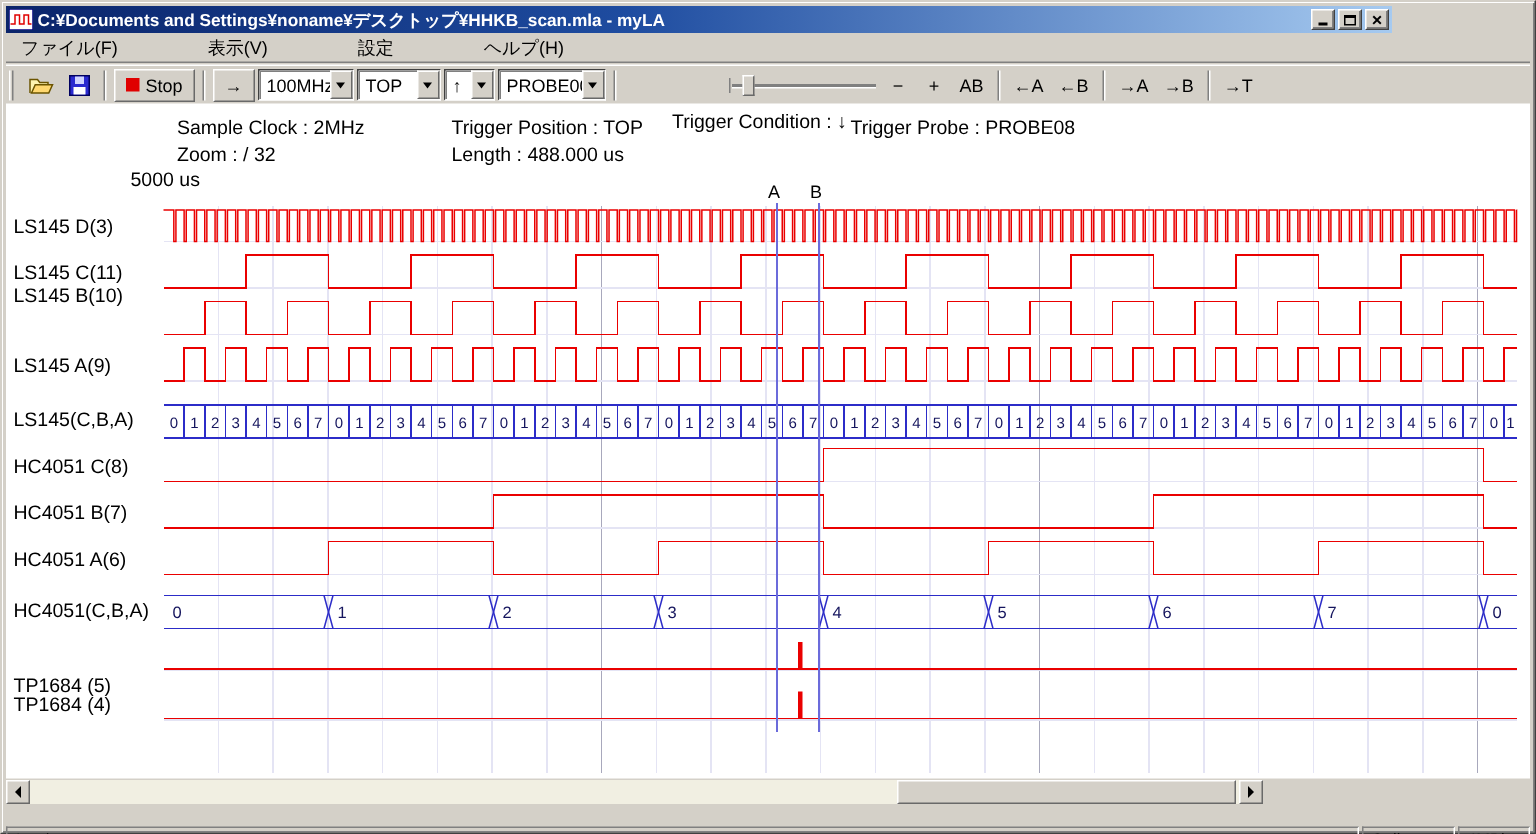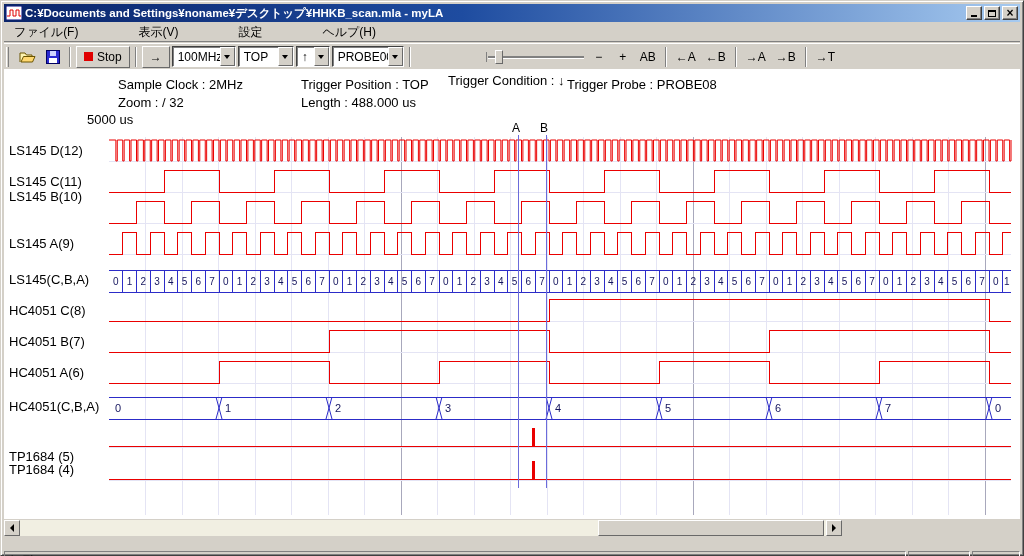--- a/index.html
+++ b/index.html
@@ -5,21 +5,21 @@
   * { box-sizing: border-box; margin: 0; padding: 0; }
   html,body { width:1024px; height:556px; overflow:hidden; background:#d4d0c8; }
   .window {
     position:relative; width:1024px; height:556px; background:#d4d0c8;
     border:1px solid; border-color:#d4d0c8 #404040 #404040 #d4d0c8;
     box-shadow: inset 1px 1px 0 #ffffff, inset -1px -1px 0 #808080;
     font-family:"Liberation Sans","DejaVu Sans",sans-serif; color:#000;
   }
   
   .titlebar {
-    position:absolute; left:3px; top:3px; width:1016px; height:18px;
+    position:absolute; left:3px; top:3px; width:924px; height:18px;
     background:linear-gradient(90deg,#0a246a 0%,#1e4ca0 45%,#a6caf0 100%);
     display:flex; align-items:center; gap:3px; padding:0 2px;
     color:#fff; font-size:11.5px; font-weight:bold;
   }
   .app-icon { width:16px; height:14px; flex:0 0 auto; display:flex; align-items:center; }
   .title-text { flex:1; white-space:nowrap; overflow:hidden; }
   .win-controls { display:flex; gap:2px; flex:0 0 auto; }
   .win-btn {
     width:16px; height:14px; background:#d4d0c8;
     border:1px solid; border-color:#ffffff #404040 #404040 #ffffff;
@@ -400,21 +400,21 @@
       <text x="994" y="411" fill="#15155e" font-size="11px" text-anchor="start">0</text>
       <line x1="108" y1="445" x2="1010" y2="445" stroke="#ea0000" shape-rendering="crispEdges"></line>
       <rect x="531" y="427" width="3" height="18" fill="#ea0000"></rect>
       <line x1="108" y1="478" x2="1010" y2="478" stroke="#ea0000" shape-rendering="crispEdges"></line>
       <rect x="531" y="460" width="3" height="18" fill="#ea0000"></rect>
       <line x1="517" y1="134" x2="517" y2="487" stroke="#6b6bdb" shape-rendering="crispEdges"></line>
       <line x1="545" y1="134" x2="545" y2="487" stroke="#6b6bdb" shape-rendering="crispEdges"></line>
     </svg>
 
   <div id="labels">
-      <div class="ch-label" style="top: 142px;">LS145 D(12)</div>
+      <div class="ch-label" style="top: 142px;">LS145 D(3)</div>
       <div class="ch-label" style="top: 173px;">LS145 C(11)</div>
       <div class="ch-label" style="top: 188px; text-align: right;">LS145 B(10)</div>
       <div class="ch-label" style="top: 235px;">LS145 A(9)</div>
       <div class="ch-label" style="top: 271px;">LS145(C,B,A)</div>
       <div class="ch-label" style="top: 302px;">HC4051 C(8)</div>
       <div class="ch-label" style="top: 333px;">HC4051 B(7)</div>
       <div class="ch-label" style="top: 364px;">HC4051 A(6)</div>
       <div class="ch-label" style="top: 398px;">HC4051(C,B,A)</div>
       <div class="ch-label" style="top: 448px;">TP1684 (5)</div>
       <div class="ch-label" style="top: 461px;">TP1684 (4)</div>

